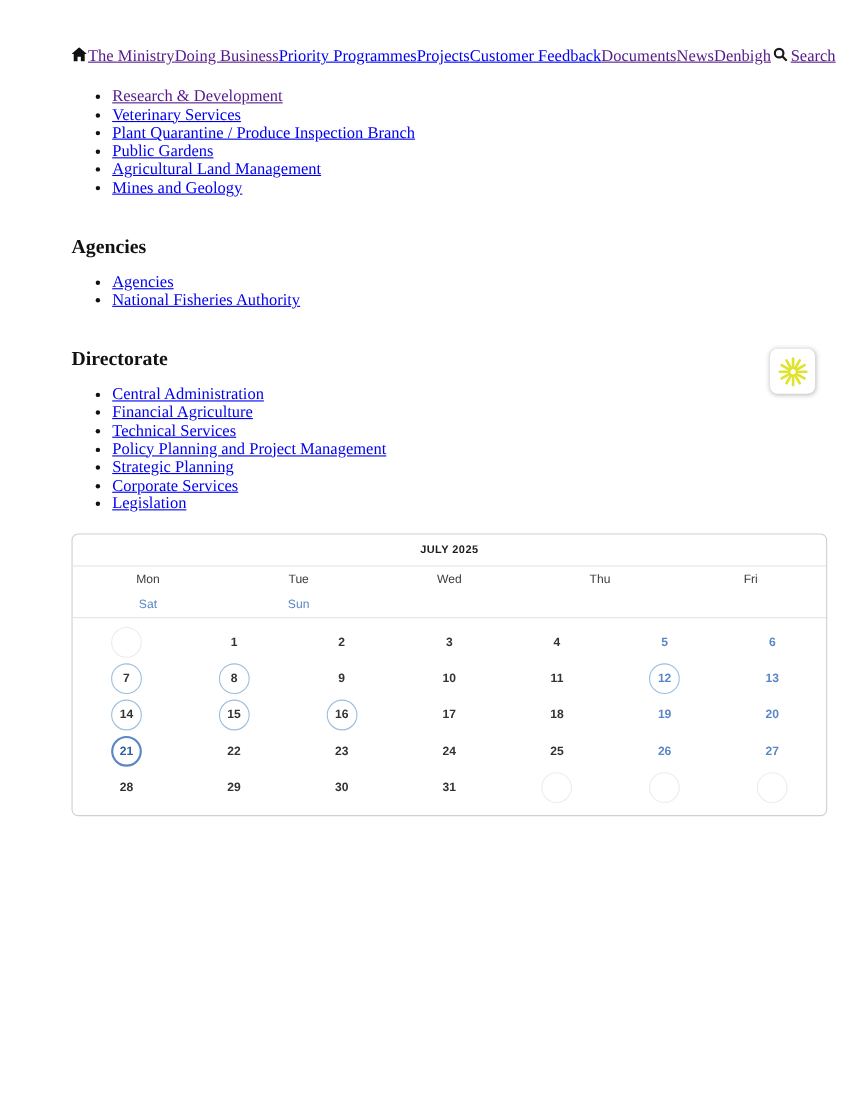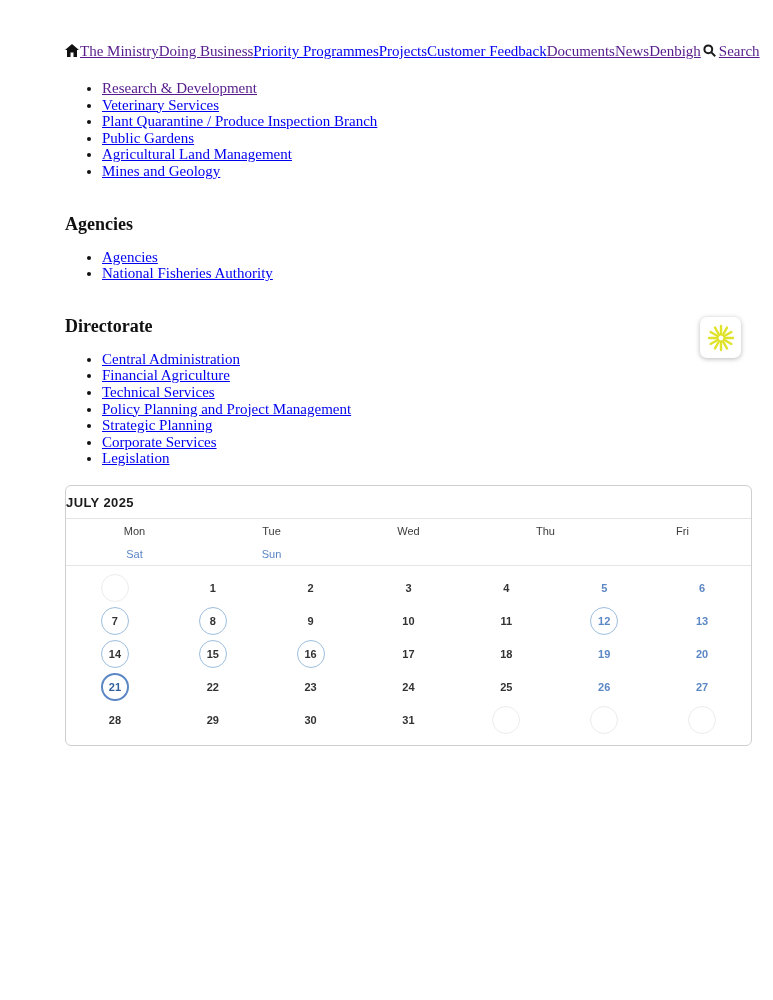--- a/index.html
+++ b/index.html
@@ -27,21 +27,21 @@
   .section-title { font-size:18px; font-weight:bold; margin:0; }
   .section-list { margin:14px 0 0 0; padding-left:37px; }
   .section-list li { font-size:15px; line-height:16.6px; margin:0; }
 
   
   .calendar {
     margin-top:18px; width:687px; border:1px solid #cfcfcf; border-radius:6px;
     font-family:"Liberation Sans", sans-serif; background:#fff; overflow:hidden;
   }
   .cal-title {
-    text-align:left; padding:9px 0 8px 0; font-size:13px; font-weight:600;
+    text-align:center; padding:9px 0 8px 0; font-size:10px; font-weight:600;
     color:#1c1c1c; letter-spacing:.4px; border-bottom:1px solid #e4e4e4;
   }
   .cal-weekdays {
     display:grid; grid-template-columns:repeat(5,1fr);
     border-bottom:1px solid #e4e4e4;
   }
   .cal-weekdays span {
     text-align:center; font-size:11px; padding:6px 0 5px 0; color:#3c3c3c; font-weight:500;
   }
   .cal-weekdays span.weekend { color:var(--calendar-accent,#5b87c5); }

